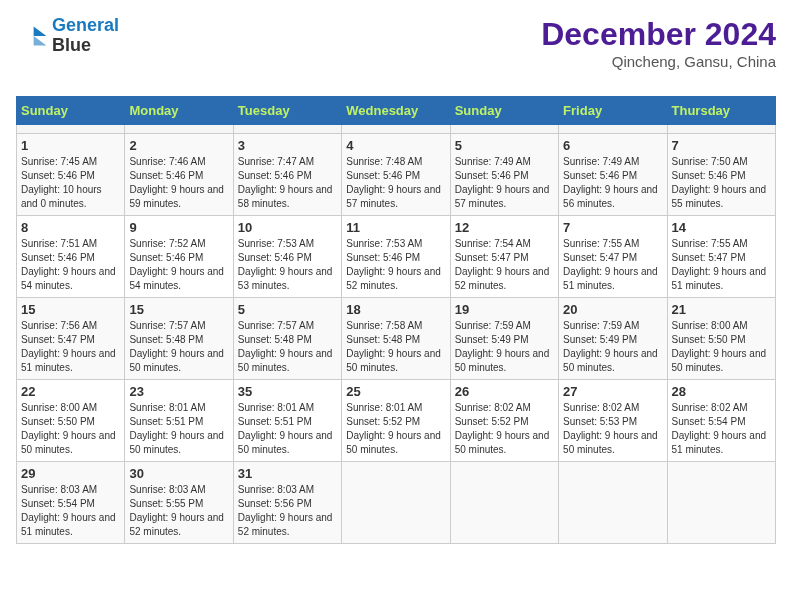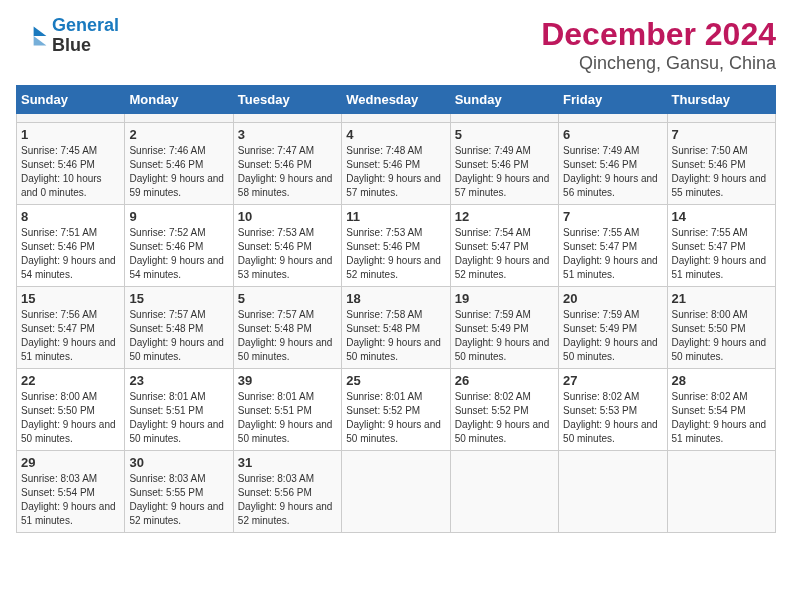--- a/index.html
+++ b/index.html
@@ -7,21 +7,21 @@
       font-family: Arial, sans-serif;
       background: #fff;
       width: 792px;
       min-height: 612px;
       padding: 16px;
     }
     .header {
       display: flex;
       justify-content: space-between;
       align-items: flex-start;
-      margin-bottom: 11px;
+      margin-bottom: 26px;
     }
     .logo {
       display: flex;
       align-items: center;
       gap: 4px;
     }
     .logo-text {
       font-size: 18px;
       font-weight: bold;
       color: #333;
@@ -33,33 +33,33 @@
     .logo-icon {
       width: 32px;
       height: 32px;
     }
     .title-block {
       text-align: right;
     }
     .month-title {
       font-size: 32px;
       font-weight: bold;
-      color: #be185d;
+      color: #4c1d95;
     }
     .subtitle {
-      font-size: 18px;
+      font-size: 15px;
       color: #555;
     }
     .calendar {
       width: 100%;
       border-collapse: collapse;
     }
     .calendar th {
       background-color: #2b6cb0;
-      color: #ffffff;
+      color: #bef264;
       font-size: 13px;
       font-weight: bold;
       padding: 6px 4px;
       text-align: left;
       border: 1px solid #2b6cb0;
     }
     .calendar td {
       vertical-align: top;
       border: 1px solid #ccc;
       padding: 4px;
@@ -317,21 +317,21 @@
         </td>
         <td>
           <span class="day-number">23</span>
           <div class="day-info">
             Sunrise: 8:01 AM<br>
             Sunset: 5:51 PM<br>
             Daylight: 9 hours and 50 minutes.
           </div>
         </td>
         <td>
-          <span class="day-number">39</span>
+          <span class="day-number">35</span>
           <div class="day-info">
             Sunrise: 8:01 AM<br>
             Sunset: 5:51 PM<br>
             Daylight: 9 hours and 50 minutes.
           </div>
         </td>
         <td>
           <span class="day-number">25</span>
           <div class="day-info">
             Sunrise: 8:01 AM<br>

